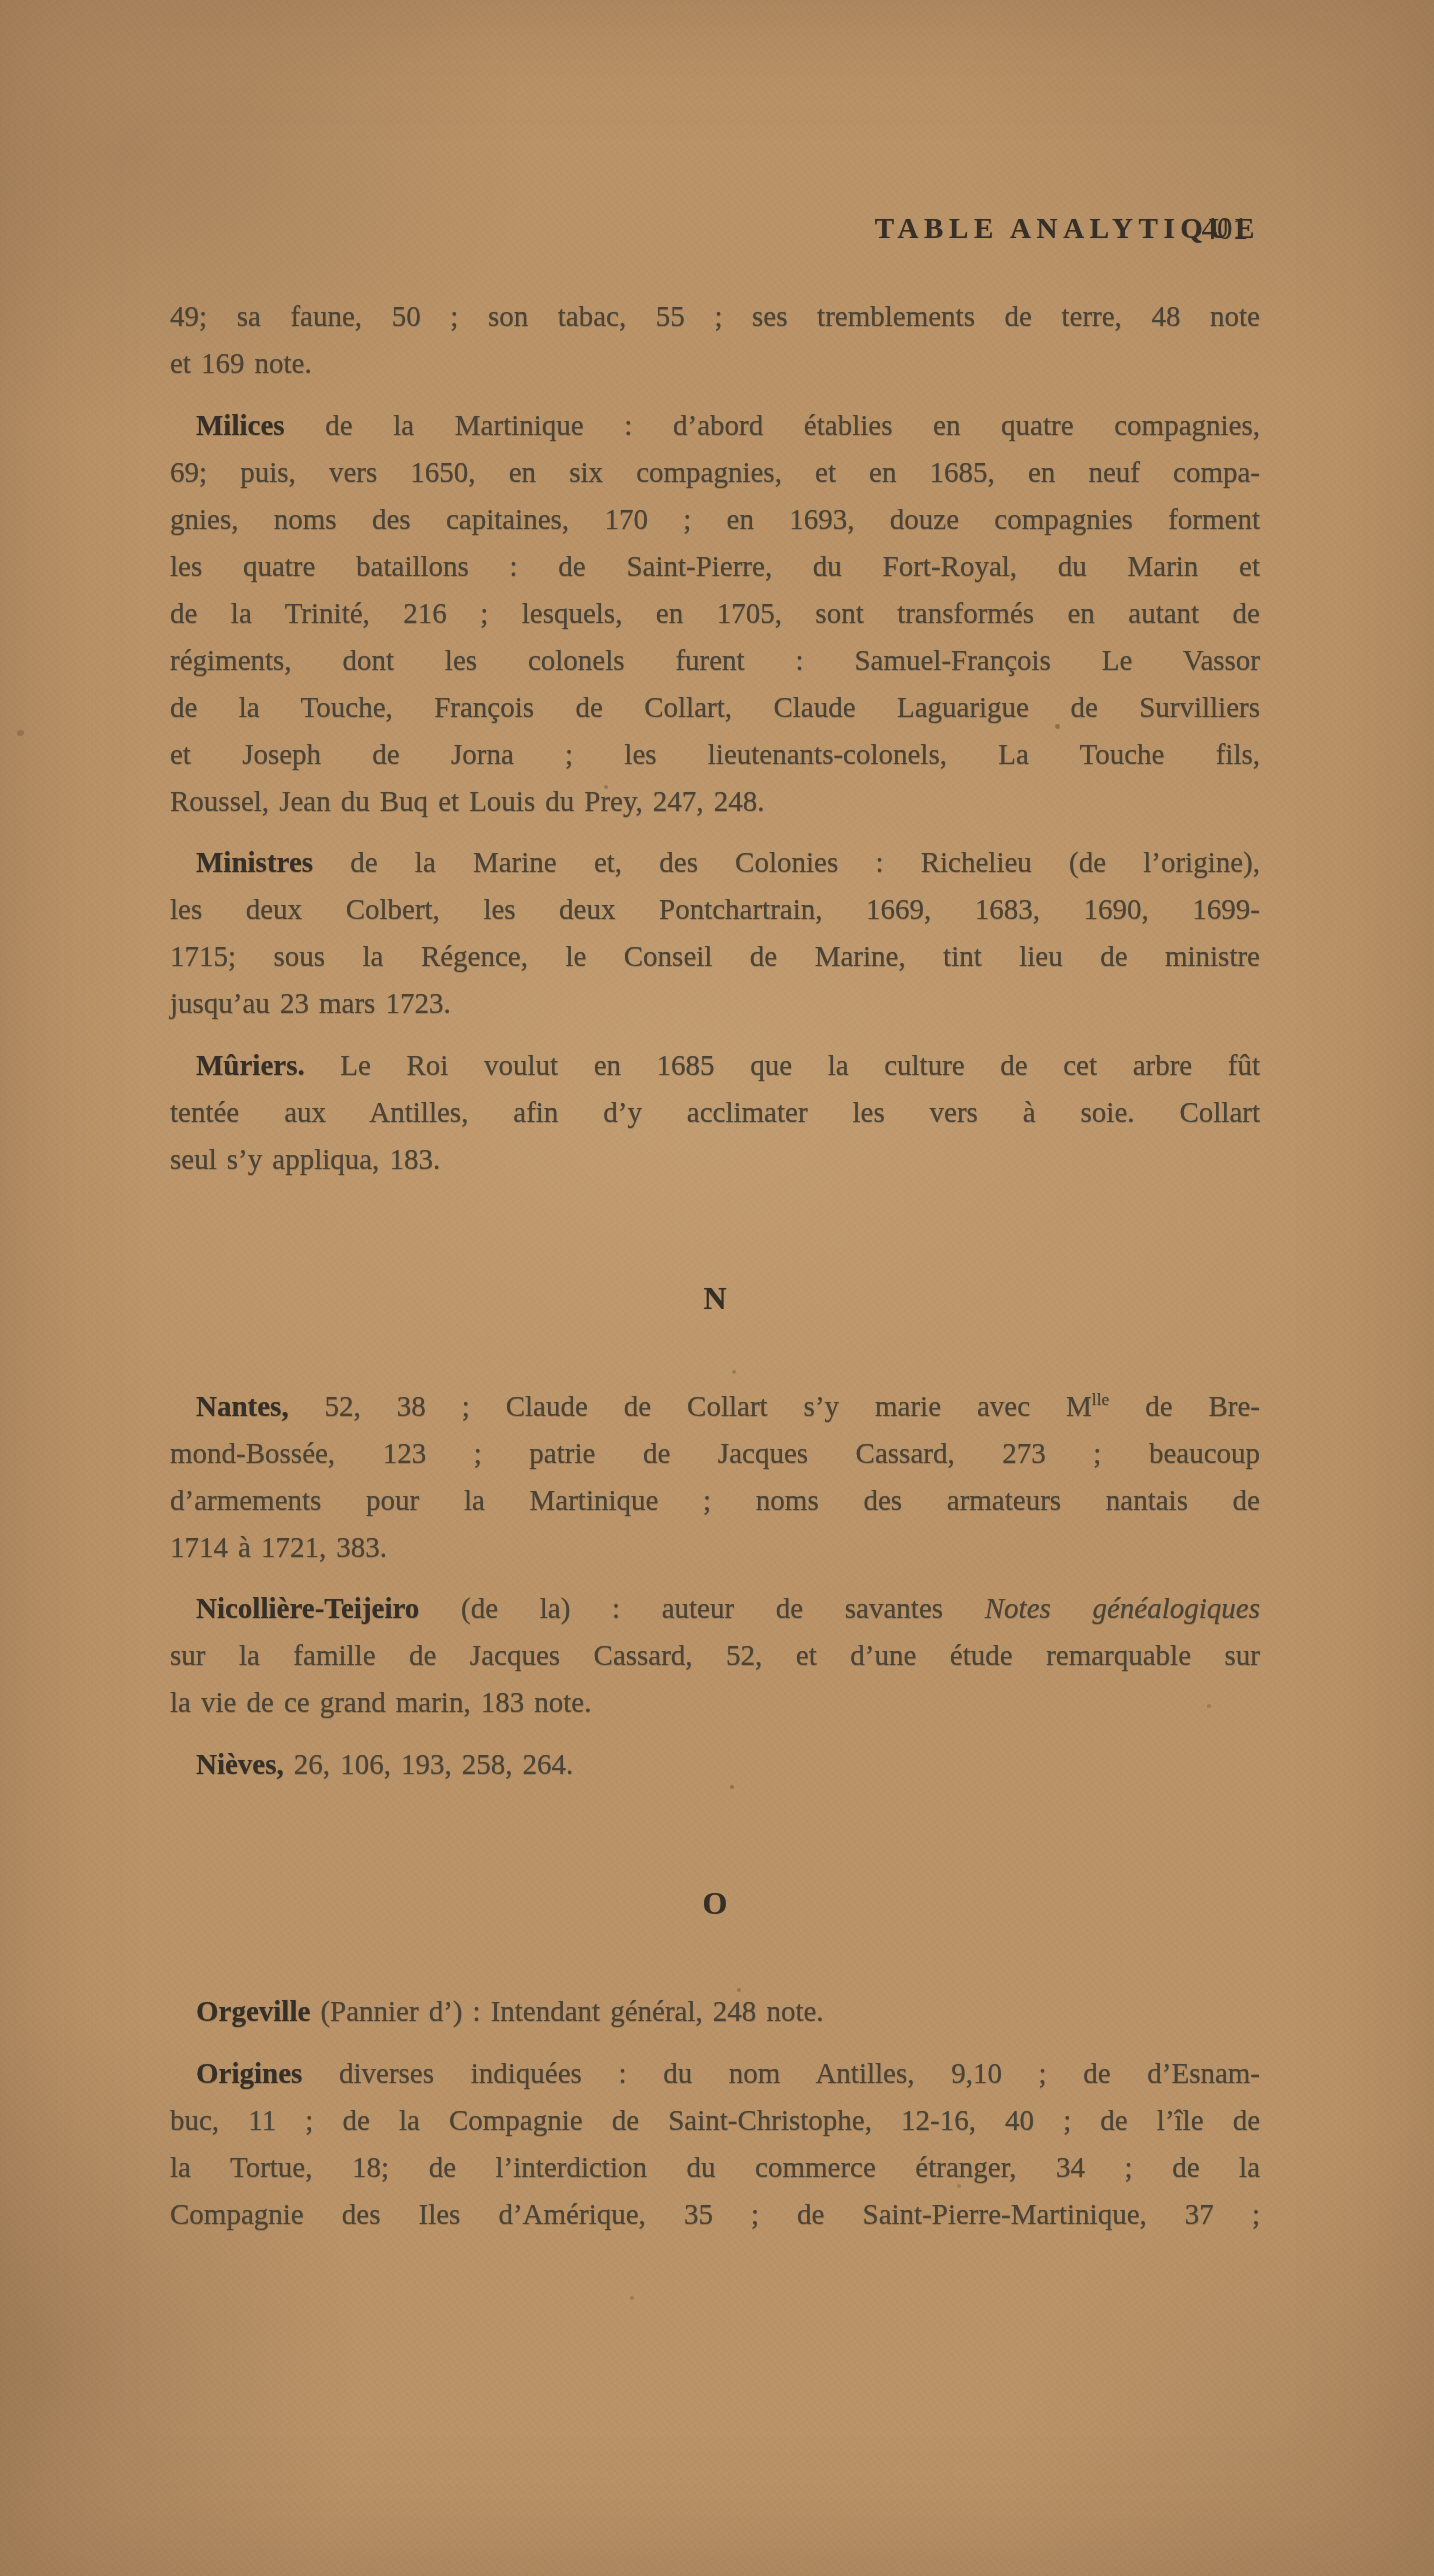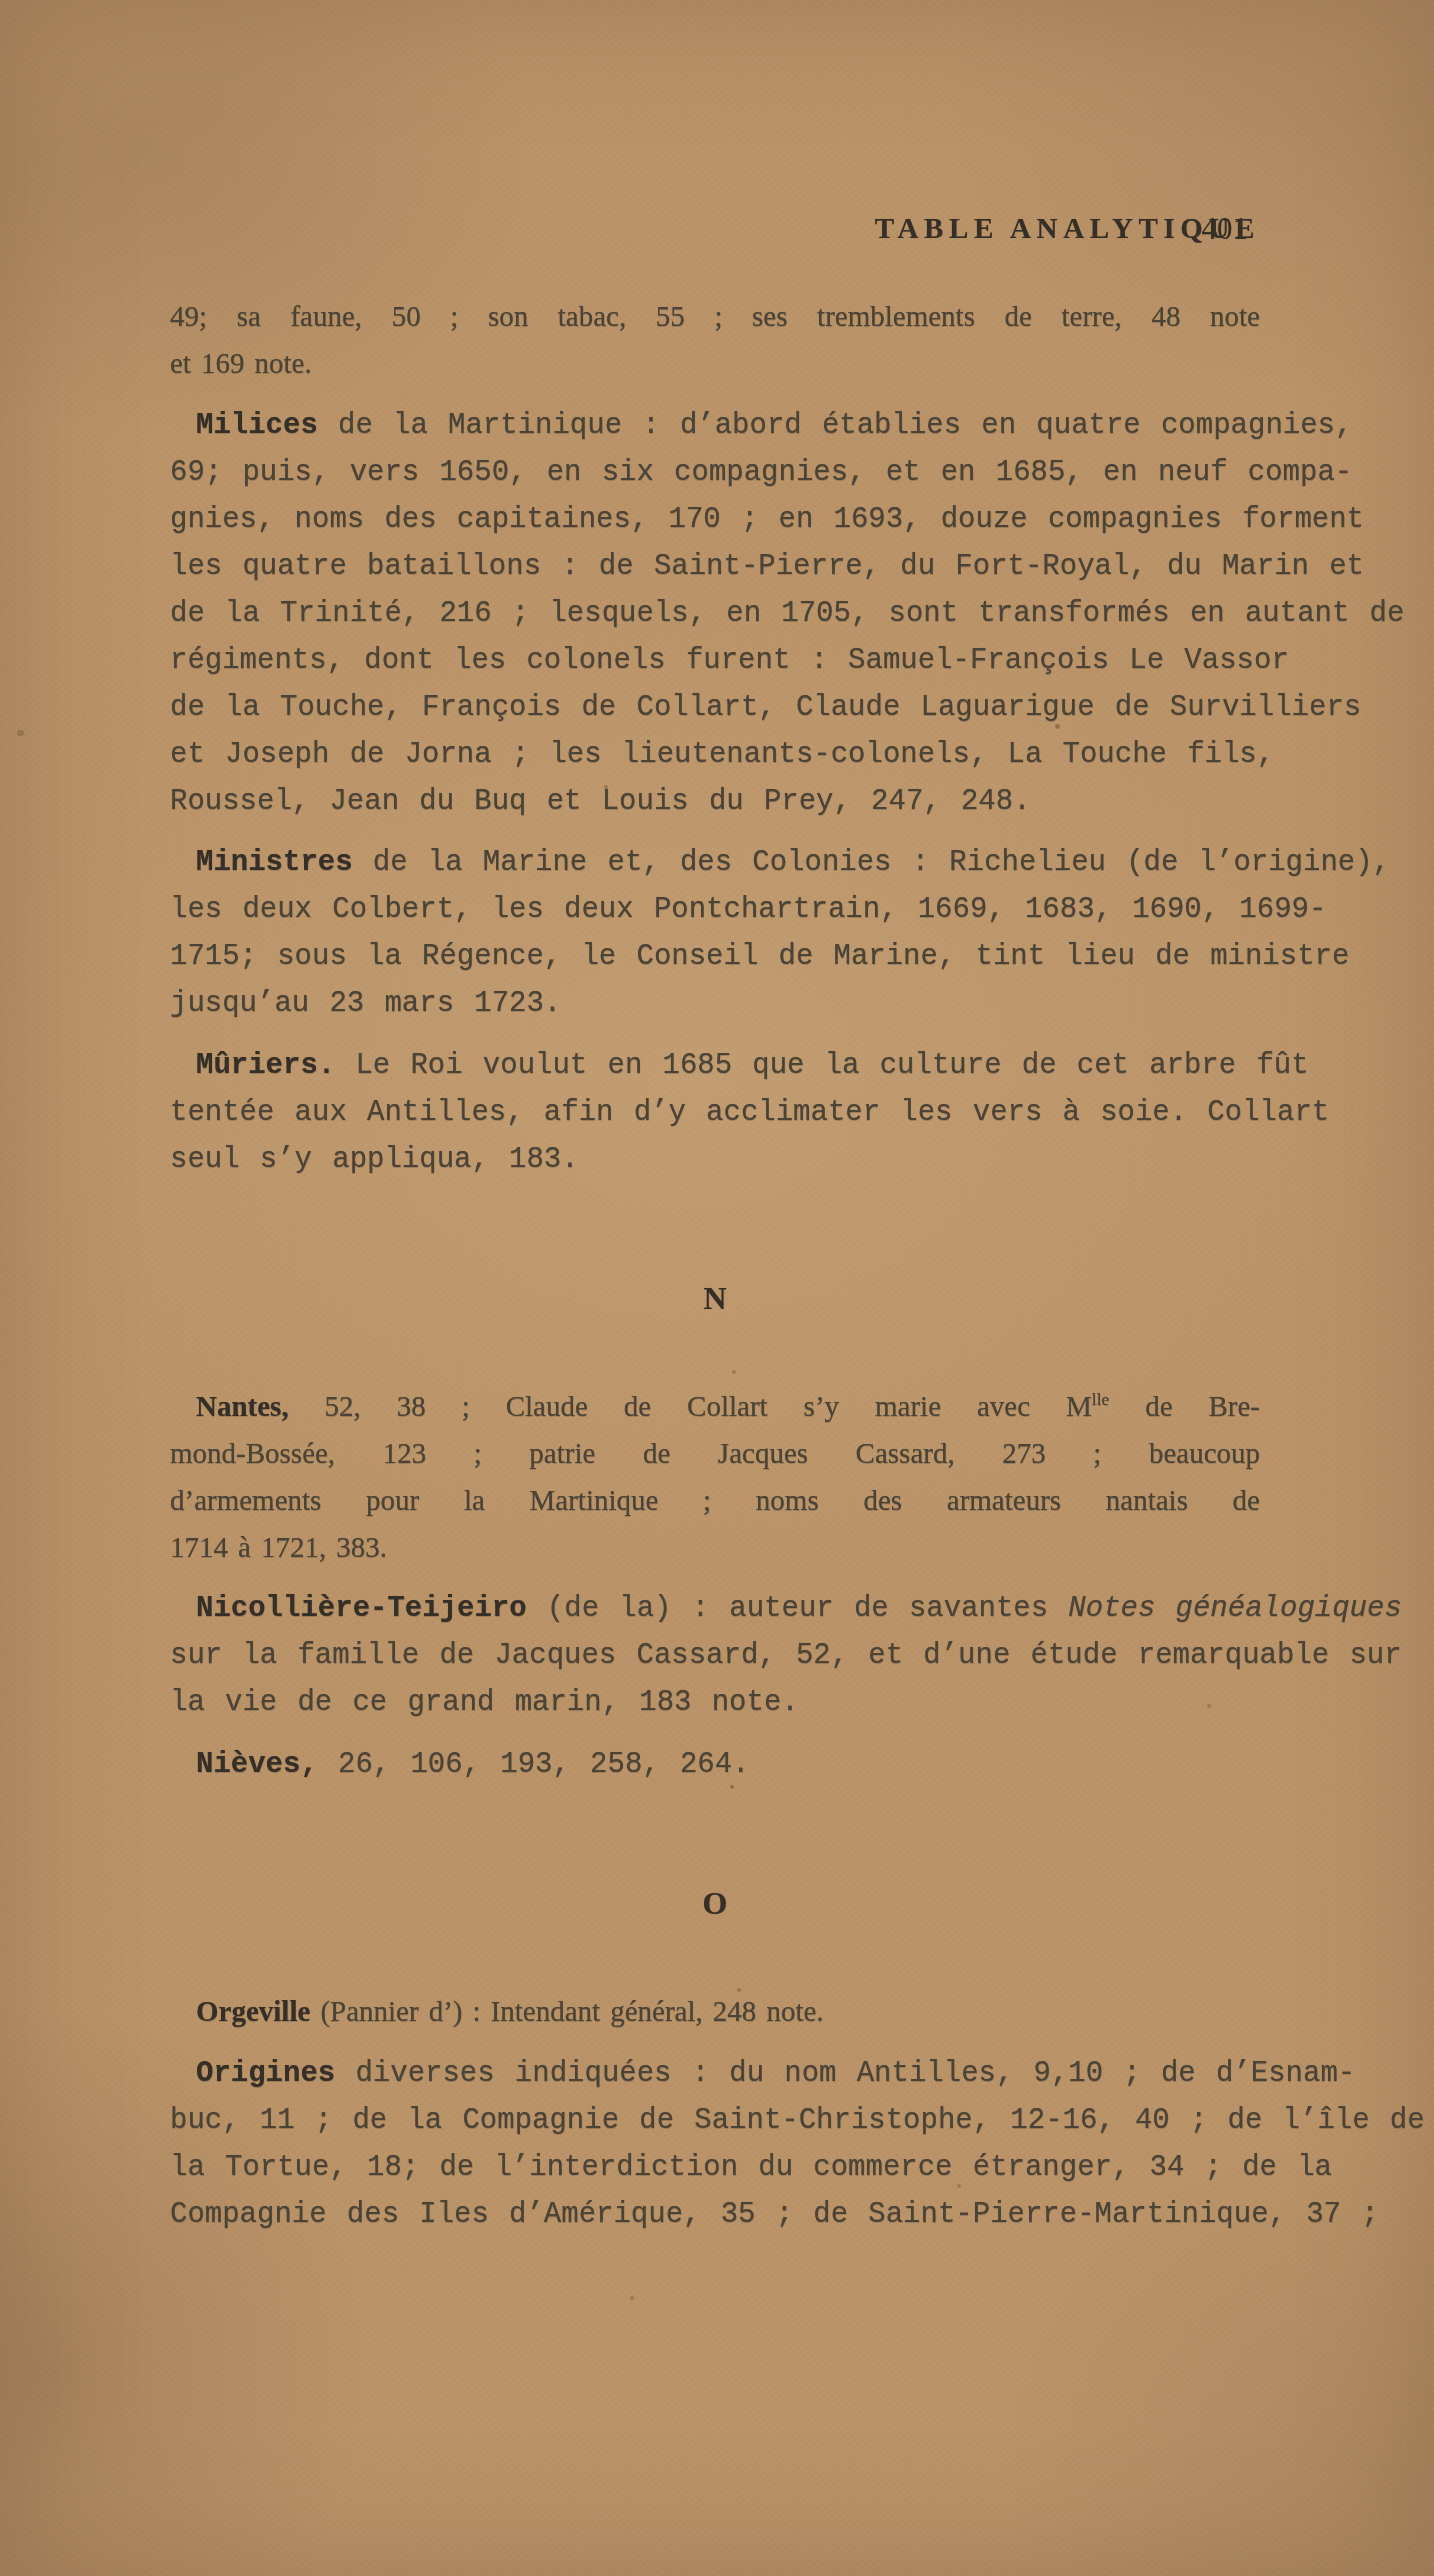--- a/index.html
+++ b/index.html
@@ -31,21 +31,21 @@
     text-align:right;font-size:29px;font-weight:700;letter-spacing:5.6px;
     color:var(--ink_bold);line-height:45px;
     text-shadow:0 0 0.7px rgba(58,50,40,0.55);
   }
   .page-number{
     position:absolute;right:12px;top:0;font-size:31px;line-height:45px;
     color:var(--ink_bold);text-shadow:0 0 0.7px rgba(58,50,40,0.5);
   }
   .content{position:absolute;left:170px;top:293px;width:1090px;color:var(--ink);}
   .para{font-size:29px;line-height:47px;word-spacing:2.8px;}
-  .para + .para{margin-top:14.6px;font-family:Liberation Mono, monospace;}
+  .para + .para{margin-top:14.6px;}
   .line{
     text-align:justify;text-align-last:justify;white-space:nowrap;
     text-shadow:0 0 0.7px rgba(74,67,54,0.55), 0.3px 0.5px 0.6px rgba(70,60,45,0.25);
   }
   .line.last{text-align-last:left;}
   .line.indent{padding-left:26px;}
   .b{font-weight:700;color:var(--ink_bold);}
   .i{font-style:italic;}
   sup{font-size:60%;line-height:0;}
   .letter{

